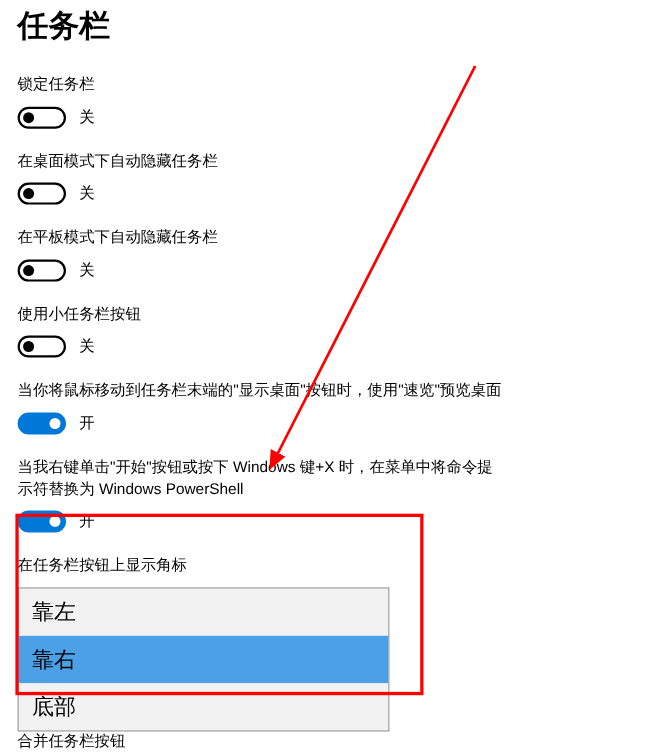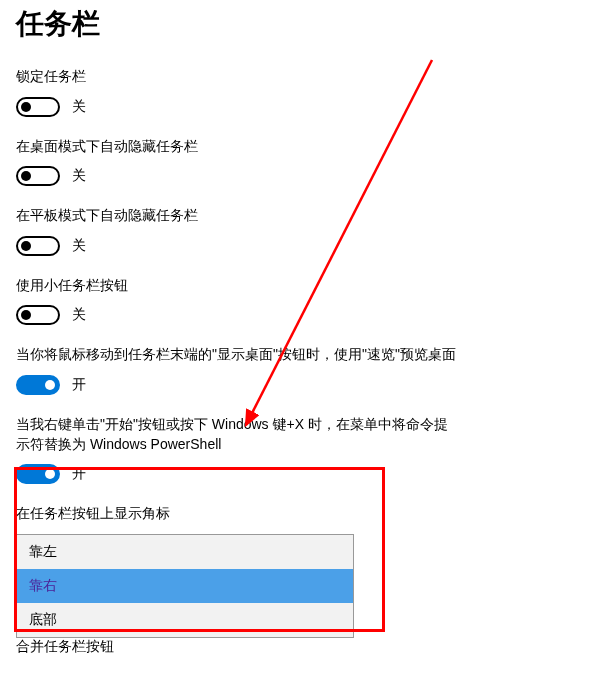--- a/index.html
+++ b/index.html
@@ -75,26 +75,26 @@
       margin-top: 1px;
     }
     .dropdown-open {
       width: 338px;
       border: 1px solid #999;
       background: #f2f2f2;
       margin-top: 10px;
     }
     .dropdown-open .option {
       padding: 8px 12px;
-      font-size: 14px;
+      font-size: 20px;
       cursor: pointer;
     }
     .dropdown-open .option.selected {
       background: #4ba0e8;
-      color: #4c1d95;
+      color: #000000;
     }
     .cutoff {
       font-size: 14px;
       margin-top: 0px;
       position: relative;
       z-index: -1;
     }
     .arrow-svg {
       position: absolute;
       left: 0;

